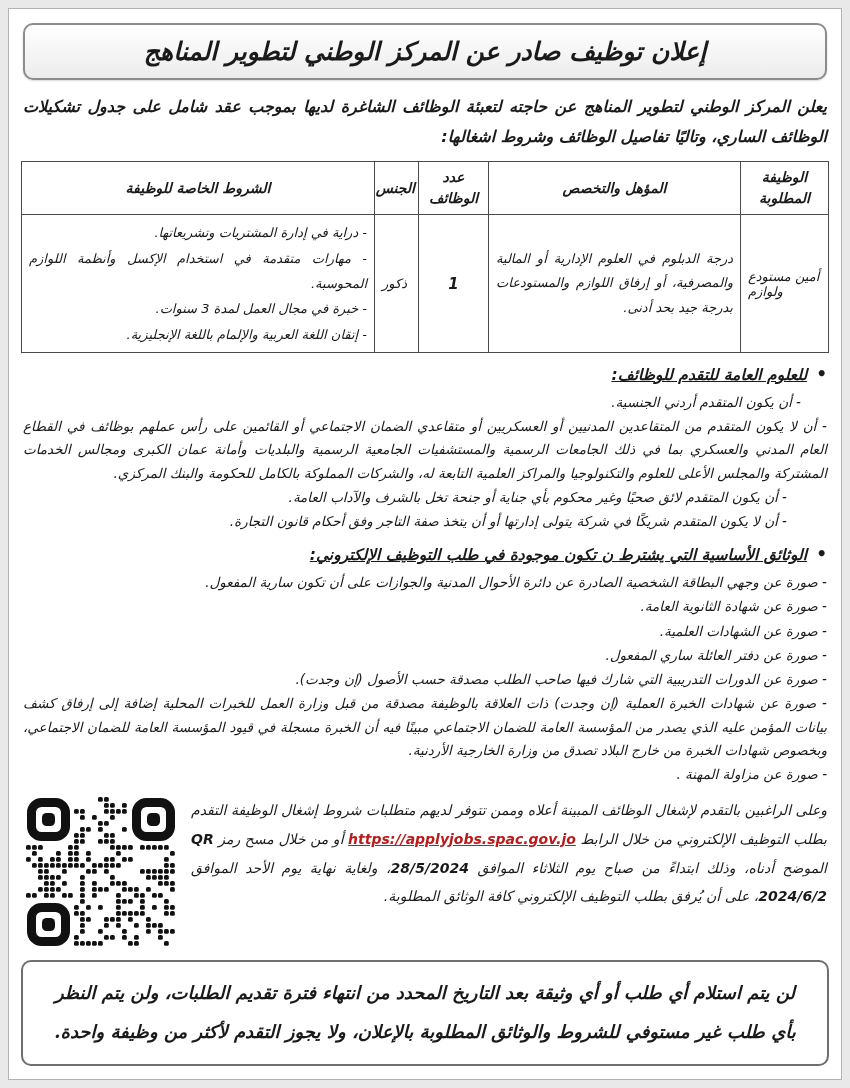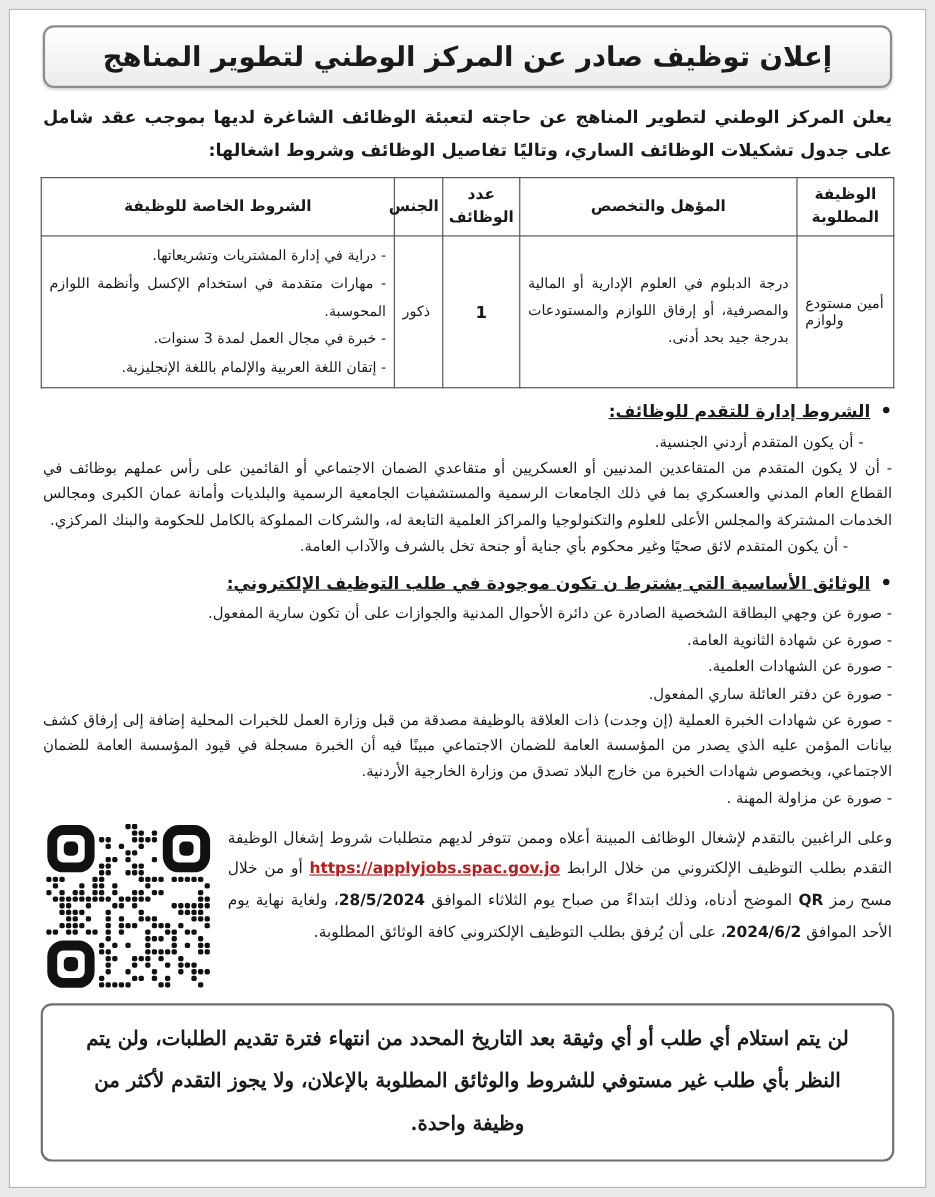--- a/index.html
+++ b/index.html
@@ -1,19 +1,19 @@
 <!DOCTYPE html>
 <html lang="ar" dir="rtl"><head>
 <meta charset="utf-8">
 <style>
   html,body{margin:0;padding:0;background:#e9e9e9;}
   body{width:850px;height:1088px;font-family:"DejaVu Sans",sans-serif;color:#1a1a1a;}
   .page{
     box-sizing:border-box;width:834px;height:1072px;margin:8px;
-    background:#fff;border:1px solid #b3b3b3;padding:12px 28px;overflow:hidden;
+    background:#fff;border:1px solid #b3b3b3;padding:12px 12px;overflow:hidden;font-style:italic;
   }
   
   .title-box{
     border:2px solid #8c8c8c;border-radius:10px;
     background:linear-gradient(#ffffff,#ececec);
     padding:12px 10px;text-align:center;margin:2px 2px 12px;
     box-shadow:0 1px 2px rgba(0,0,0,.15);
   }
   .title-box h1{margin:0;font-size:25px;font-weight:bold;letter-spacing:0;}
   
@@ -87,36 +87,38 @@
           <div class="cond-line">- خبرة في مجال العمل لمدة 3 سنوات.</div>
           <div class="cond-line">- إتقان اللغة العربية والإلمام باللغة الإنجليزية.</div>
         </td>
       </tr>
     </tbody>
   </table>
 
   <div>
     <div class="sec-head">
       <span class="bullet">•</span>
-      <span class="sec-title">الشروط إدارة للتقدم للوظائف:</span>
+      <span class="sec-title">للعلوم العامة للتقدم للوظائف:</span>
     </div>
     <div class="item ind-a">- أن يكون المتقدم أردني الجنسية.</div>
     <div class="item">- أن لا يكون المتقدم من المتقاعدين المدنيين أو العسكريين أو متقاعدي الضمان الاجتماعي أو القائمين على رأس عملهم بوظائف في القطاع العام المدني والعسكري بما في ذلك الجامعات الرسمية والمستشفيات الجامعية الرسمية والبلديات وأمانة عمان الكبرى ومجالس الخدمات المشتركة والمجلس الأعلى للعلوم والتكنولوجيا والمراكز العلمية التابعة له، والشركات المملوكة بالكامل للحكومة والبنك المركزي.</div>
     <div class="item ind-b">- أن يكون المتقدم لائق صحيًا وغير محكوم بأي جناية أو جنحة تخل بالشرف والآداب العامة.</div>
+    <div class="item ind-b">- أن لا يكون المتقدم شريكًا في شركة يتولى إدارتها أو أن يتخذ صفة التاجر وفق أحكام قانون التجارة.</div>
   </div>
 
   <div>
     <div class="sec-head">
       <span class="bullet">•</span>
       <span class="sec-title">الوثائق الأساسية التي يشترط ن تكون موجودة في طلب التوظيف الإلكتروني:</span>
     </div>
     <div class="item">- صورة عن وجهي البطاقة الشخصية الصادرة عن دائرة الأحوال المدنية والجوازات على أن تكون سارية المفعول.</div>
     <div class="item">- صورة عن شهادة الثانوية العامة.</div>
     <div class="item">- صورة عن الشهادات العلمية.</div>
     <div class="item">- صورة عن دفتر العائلة ساري المفعول.</div>
+    <div class="item">- صورة عن الدورات التدريبية التي شارك فيها صاحب الطلب مصدقة حسب الأصول (إن وجدت).</div>
     <div class="item">- صورة عن شهادات الخبرة العملية (إن وجدت) ذات العلاقة بالوظيفة مصدقة من قبل وزارة العمل للخبرات المحلية إضافة إلى إرفاق كشف بيانات المؤمن عليه الذي يصدر من المؤسسة العامة للضمان الاجتماعي مبينًا فيه أن الخبرة مسجلة في قيود المؤسسة العامة للضمان الاجتماعي، وبخصوص شهادات الخبرة من خارج البلاد تصدق من وزارة الخارجية الأردنية.</div>
     <div class="item">- صورة عن مزاولة المهنة .</div>
   </div>
 
   <div class="apply-row">
     <p class="apply-text"><span>وعلى الراغبين بالتقدم لإشغال الوظائف المبينة أعلاه وممن تتوفر لديهم متطلبات شروط إشغال الوظيفة التقدم بطلب التوظيف الإلكتروني من خلال الرابط </span><a class="lnk" href="#">https://applyjobs.spac.gov.jo</a><span> أو من خلال مسح رمز </span><span class="b">QR</span><span> الموضح أدناه، وذلك ابتداءً من صباح يوم الثلاثاء الموافق </span><bdi dir="ltr" class="b">28/5/2024</bdi><span>، ولغاية نهاية يوم الأحد الموافق </span><bdi dir="ltr" class="b">2024/6/2</bdi><span>، على أن يُرفق بطلب التوظيف الإلكتروني كافة الوثائق المطلوبة.</span></p>
     <div class="qr-wrap"><svg width="150" height="150" viewBox="0 0 150 150" fill="#111">
           <rect x="72" y="0" width="4.8" height="4.8" rx="1.6"></rect>
           <rect x="78" y="0" width="4.8" height="4.8" rx="1.6"></rect>
           <rect x="78" y="6" width="4.8" height="4.8" rx="1.6"></rect>

